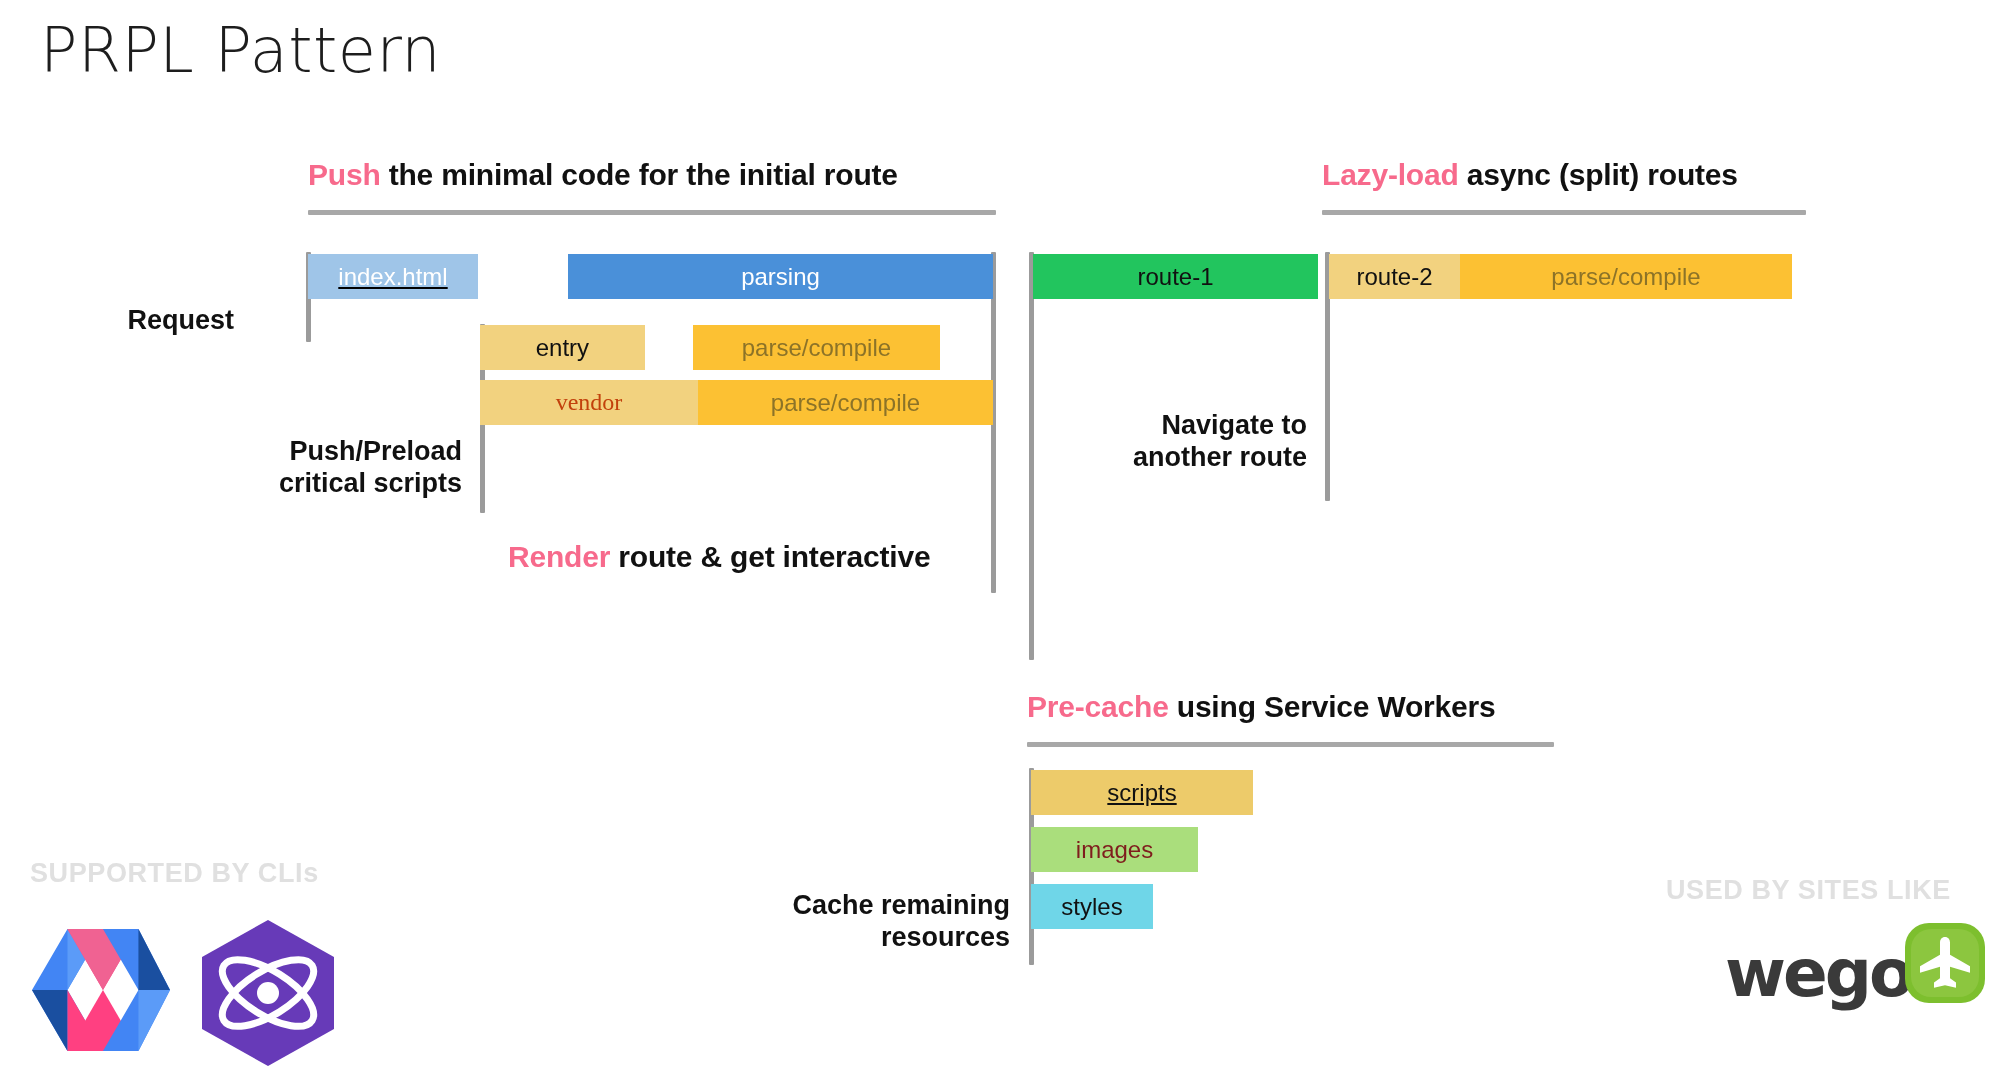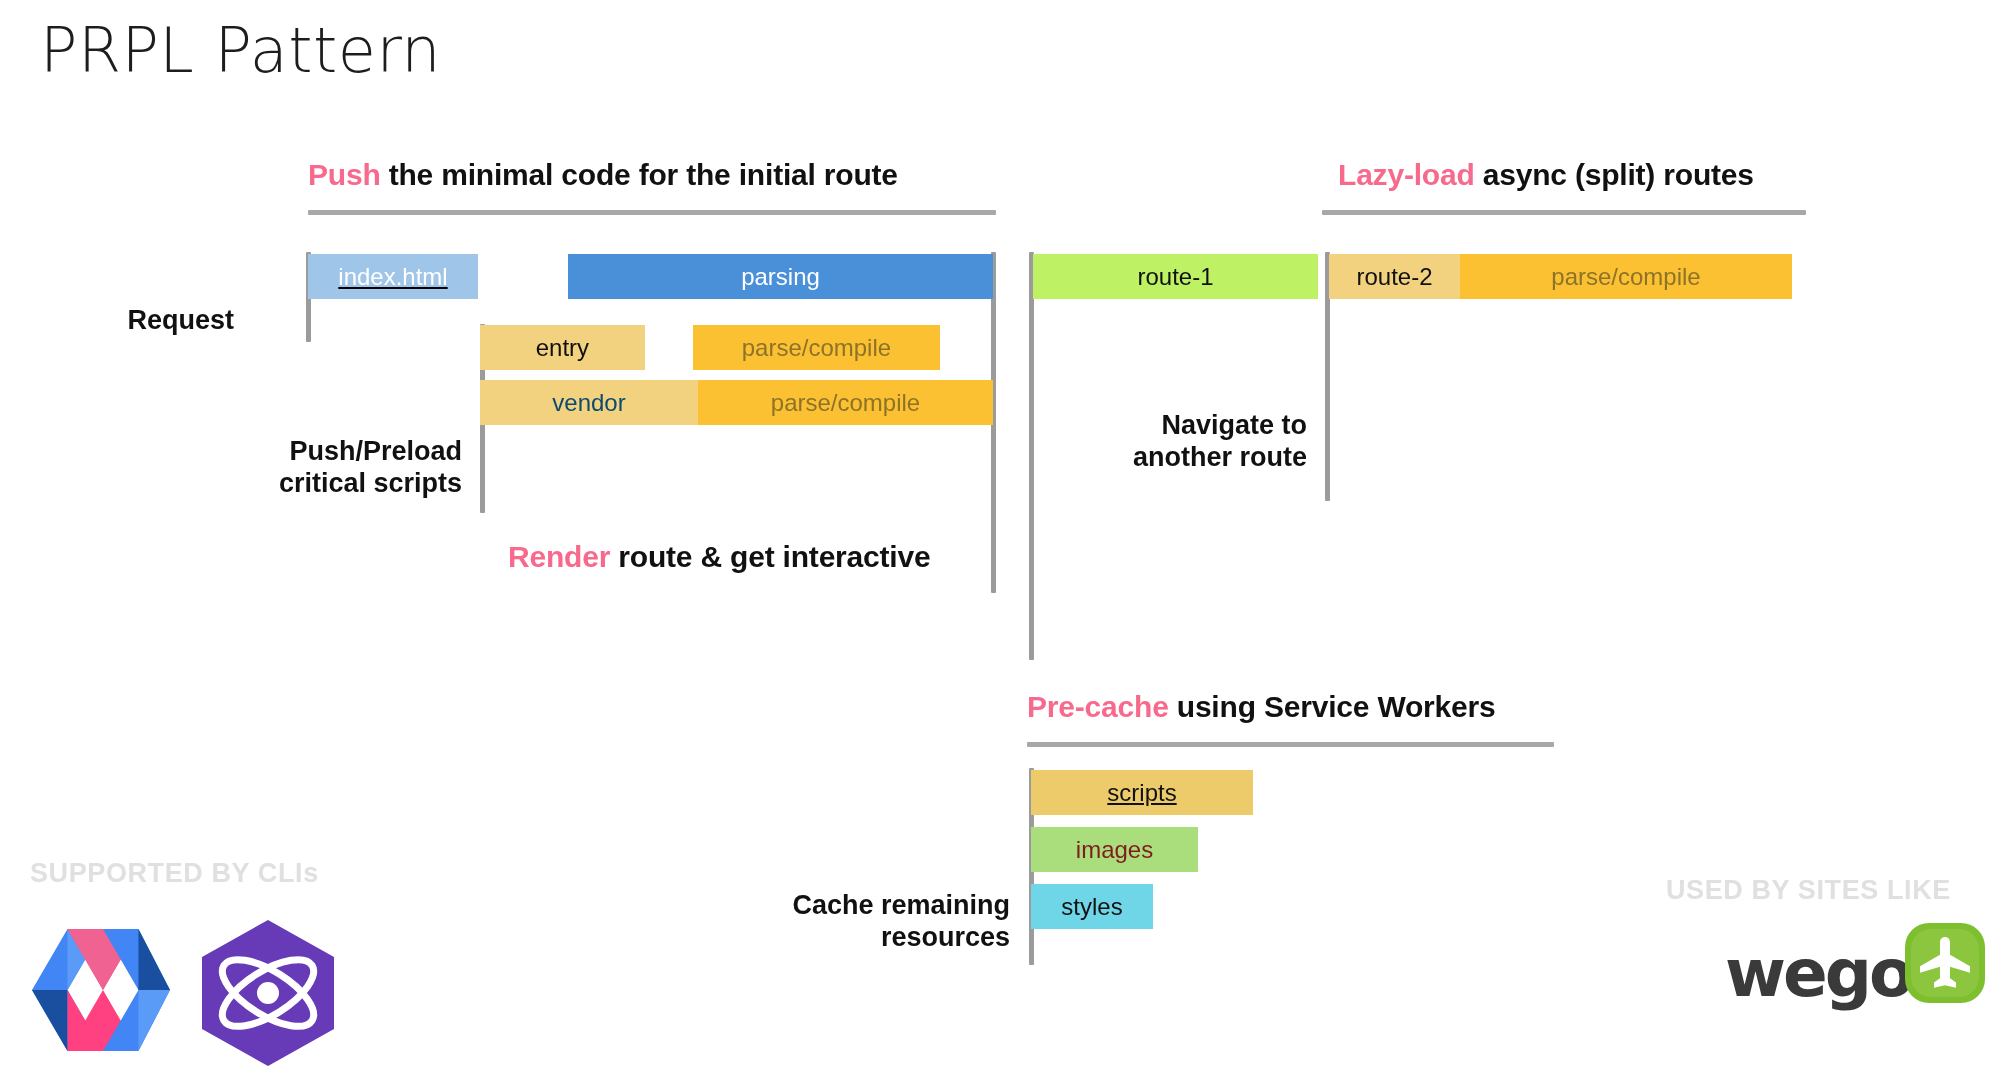--- a/index.html
+++ b/index.html
@@ -120,21 +120,21 @@
 
 <div class="slide">
 
   <div class="page-title">PRPL Pattern</div>
 
   <div class="section-heading" style="left:308px; top:158px;">
     <span class="kw">Push</span><span> the minimal code for the initial route</span>
   </div>
   <div class="rule" style="left:308px; top:210px; width:688px;"></div>
 
-  <div class="section-heading" style="left:1322px; top:158px;margin-left:16px;">
+  <div class="section-heading" style="left:1322px; top:158px;">
     <span class="kw">Lazy-load</span><span> async (split) routes</span>
   </div>
   <div class="rule" style="left:1322px; top:210px; width:484px;"></div>
 
   <div class="vline" style="left:306px; top:252px; height:90px;"></div>
   <div class="vline" style="left:480px; top:324px; height:189px;"></div>
   <div class="vline" style="left:991px; top:252px; height:341px;"></div>
   <div class="vline" style="left:1029px; top:252px; height:408px;"></div>
   <div class="vline" style="left:1325px; top:252px; height:249px;"></div>
   <div class="vline" style="left:1029px; top:768px; height:197px;"></div>
@@ -151,28 +151,28 @@
     <div class="seg" style="width:184px; background:#f2d27f;">
       <span style="color:#111111;">entry</span>
     </div>
     <div class="seg" style="width:276px; background:#fcc133;">
       <span style="color:#8c7328;">parse/compile</span>
     </div>
   </div>
 
   <div class="bar" style="left:480px; top:380px; width:513px; height:45px;">
     <div class="seg" style="width:218px; background:#f2d27f;">
-      <span style="color:#0c4a6e;">vendor</span>
+      <span style="color:#c2410c;font-family:Liberation Serif, serif;">vendor</span>
     </div>
     <div class="seg" style="width:295px; background:#fcc133;">
       <span style="color:#8c7328;">parse/compile</span>
     </div>
   </div>
 
-  <div class="bar" style="left:1033px; top:254px; width:285px; height:45px; background:#bef264;">
+  <div class="bar" style="left:1033px; top:254px; width:285px; height:45px; background:#22c55e;">
     <span class="bar-label-center" style="color:#111111;">route-1</span>
   </div>
 
   <div class="bar" style="left:1329px; top:254px; width:463px; height:45px;">
     <div class="seg" style="width:131px; background:#f2d27f;">
       <span style="color:#111111;">route-2</span>
     </div>
     <div class="seg" style="width:332px; background:#fcc133;">
       <span style="color:#8c7328;">parse/compile</span>
     </div>

